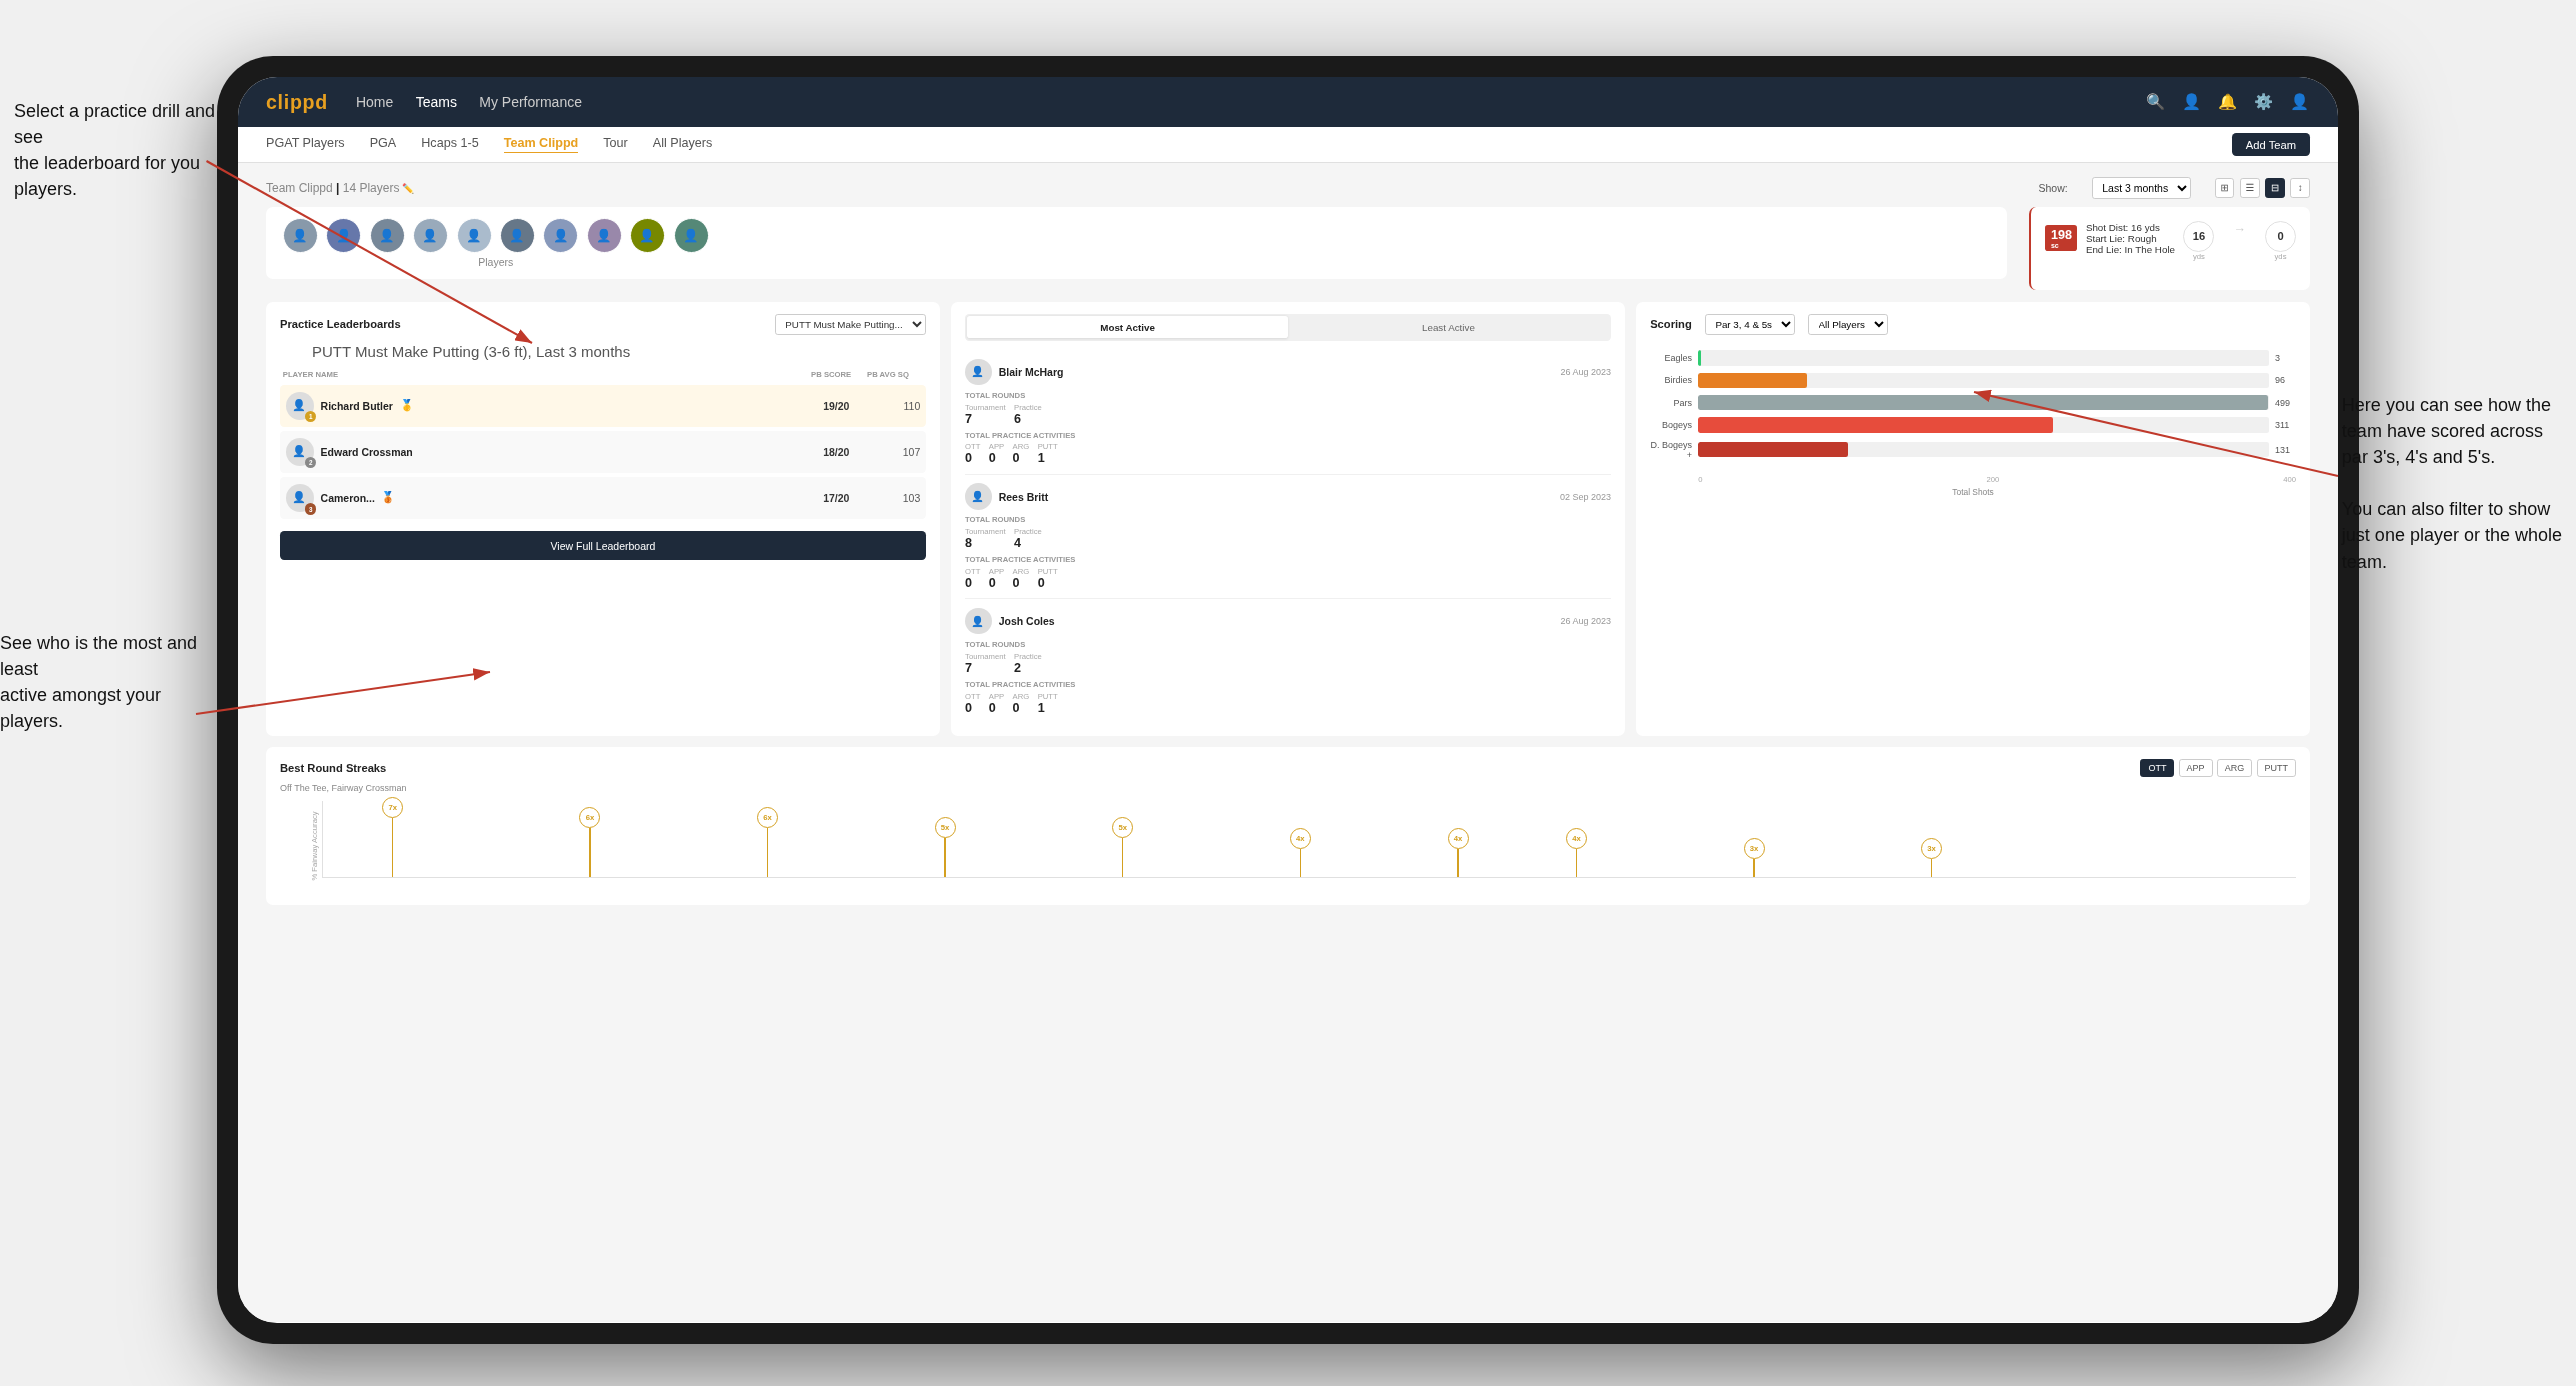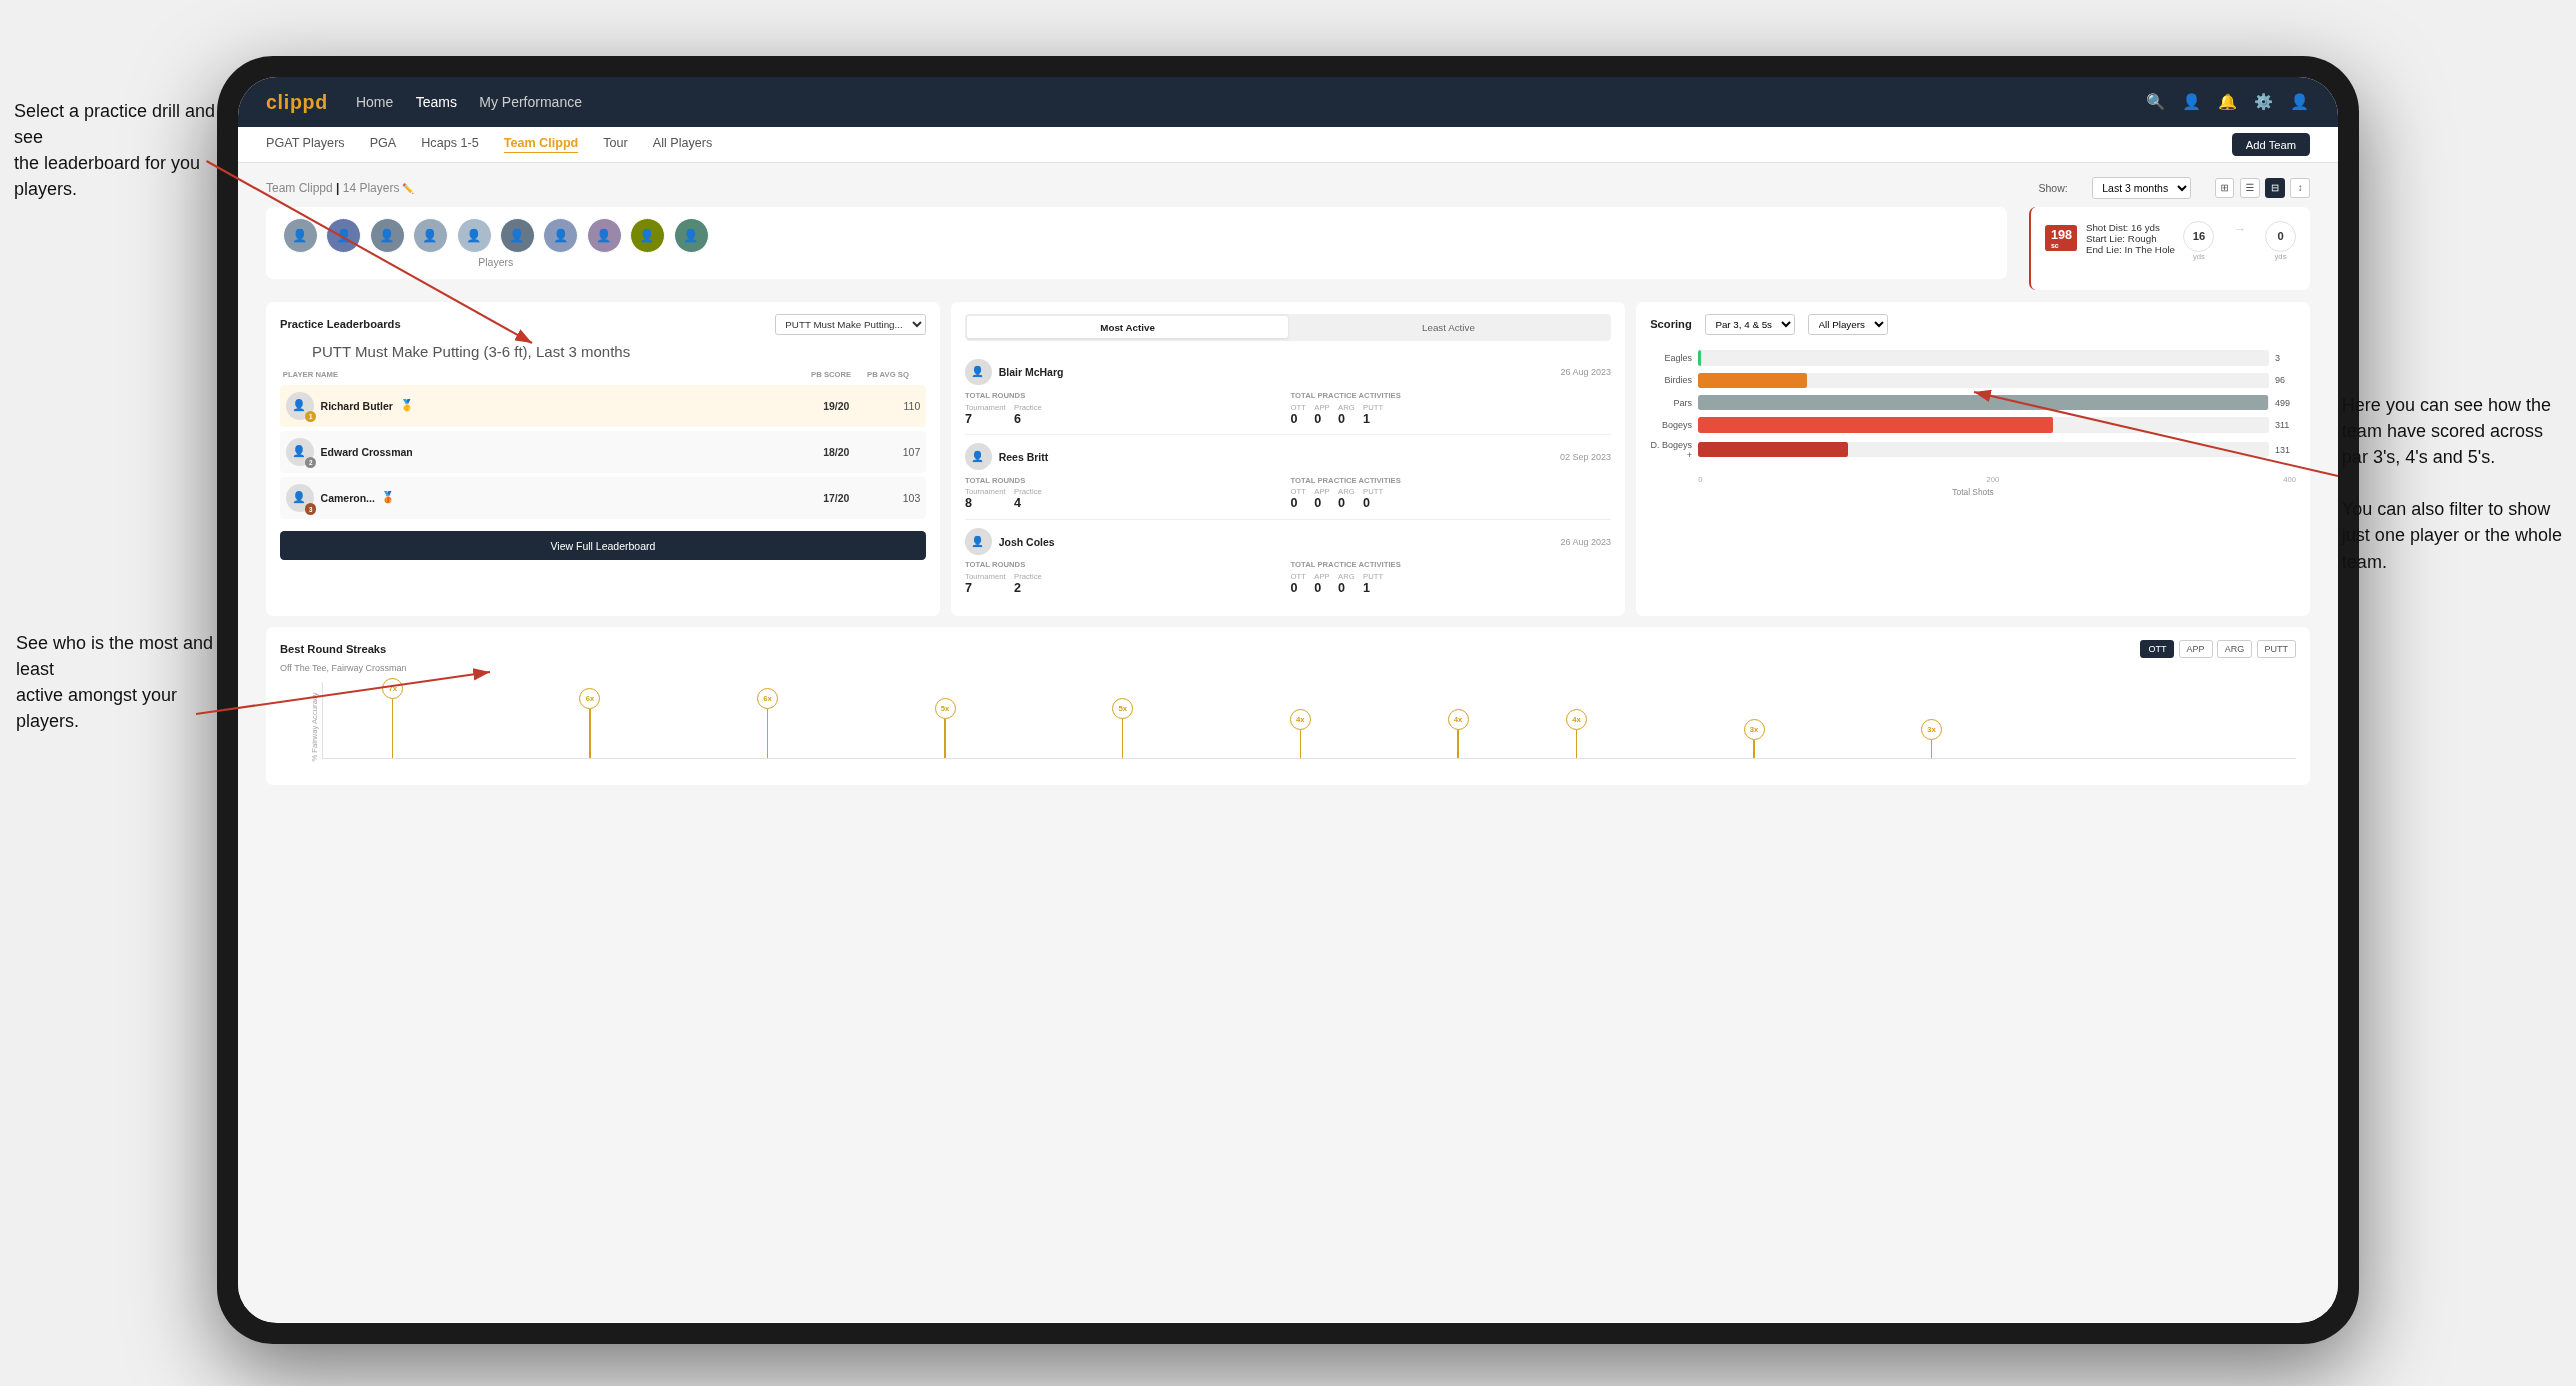--- a/index.html
+++ b/index.html
@@ -388,21 +388,21 @@
       display: flex;
       align-items: center;
       justify-content: center;
       font-size: 10.5px;
       color: #666;
     }
     .ap-name { font-size: 10.5px; font-weight: 600; color: #222; }
     .ap-date { font-size: 9px; color: #999; margin-left: auto; }
     .ap-stats {
       display: grid;
-      grid-template-columns: 1fr 1fr;
+      grid-template-columns: 1fr;
       gap: 5px;
     }
     .ap-stat-group { }
     .ap-stat-label { font-size: 7.7px; color: #999; font-weight: 600; text-transform: uppercase; margin-bottom: 2.8px; }
     .ap-stat-col { }
     .ap-stat-sublabel { font-size: 7.7px; color: #aaa; }
     .ap-stat-val { font-size: 12.6px; font-weight: 700; color: #222; }
     .ap-stat-sub-row {
       display: flex;
       gap: 8.4px;
@@ -924,21 +924,21 @@
       </div>
 
     </div>
   </div>
 </div>
 
 <div class="annotation-text" style="left:14px; top:98px; max-width:203px;">
   Select a practice drill and see<br>the leaderboard for you players.
 </div>
 
-<div class="annotation-text" style="left:0px; top:630px; max-width:203px;margin-left:16px;">
+<div class="annotation-text" style="left:0px; top:630px; max-width:203px;">
   See who is the most and least<br>active amongst your players.
 </div>
 
 <div class="annotation-text" style="right:14px; top:392px; max-width:266px;">
   Here you can see how the<br>team have scored across<br>par 3's, 4's and 5's.<br><br>
   You can also filter to show<br>just one player or the whole<br>team.
 </div>
 
 <svg class="arrows" viewBox="0 0 3680 1980" xmlns="http://www.w3.org/2000/svg">
   <defs>

